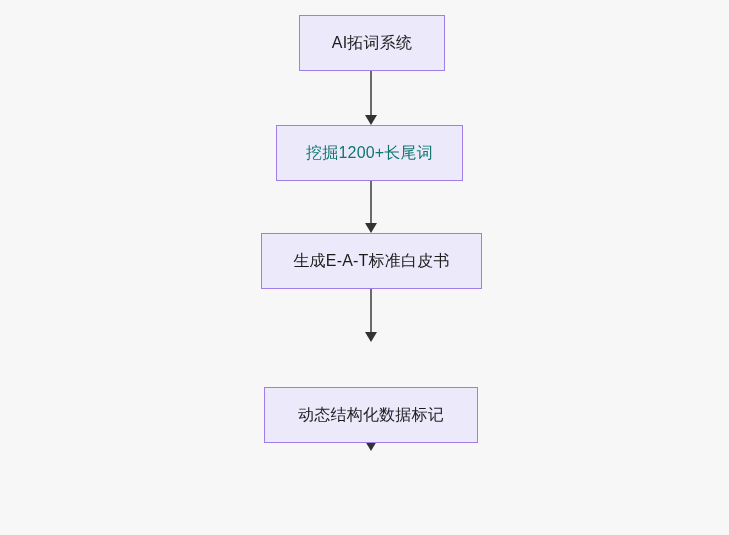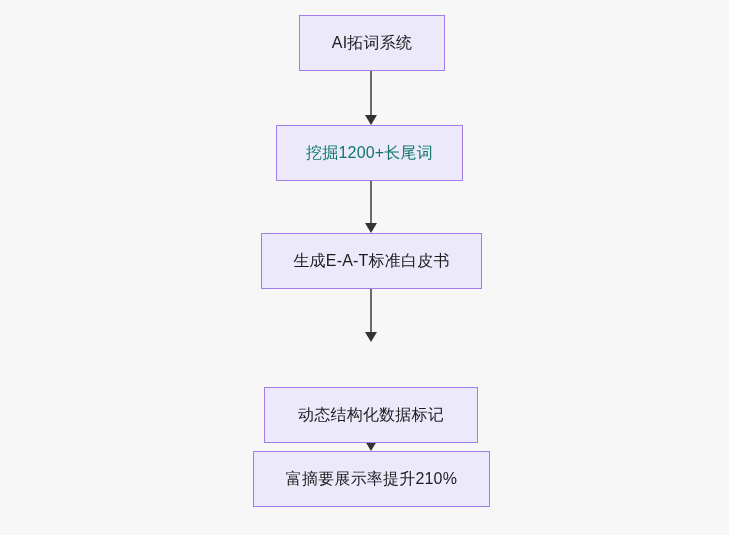--- a/index.html
+++ b/index.html
@@ -78,16 +78,13 @@
     </div>
     <div class="node" style="left: 276px; top: 125px; width: 187px; height: 56px; background: rgb(236, 233, 251); border-color: rgb(159, 126, 234); color: #0f766e;">
       <span class="node-label">挖掘1200+长尾词</span>
     </div>
     <div class="node" style="left: 261px; top: 233px; width: 221px; height: 56px; background: rgb(236, 233, 251); border-color: rgb(159, 126, 234); color: rgb(28, 28, 28);">
       <span class="node-label">生成E-A-T标准白皮书</span>
     </div>
     <div class="node" style="left: 264px; top: 342px; width: 214px; height: 56px; background: rgb(236, 233, 251); border-color: rgb(159, 126, 234); color: rgb(28, 28, 28); margin-top: 45px;">
       <span class="node-label">动态结构化数据标记</span>
     </div>
-    <div class="node" style="left: 253px; top: 451px; width: 237px; height: 56px; background: rgb(236, 233, 251); border-color: rgb(159, 126, 234); color: rgb(28, 28, 28);">
-      <span class="node-label">富摘要展示率提升210%</span>
-    </div>
   </div>
 
 </body></html>

